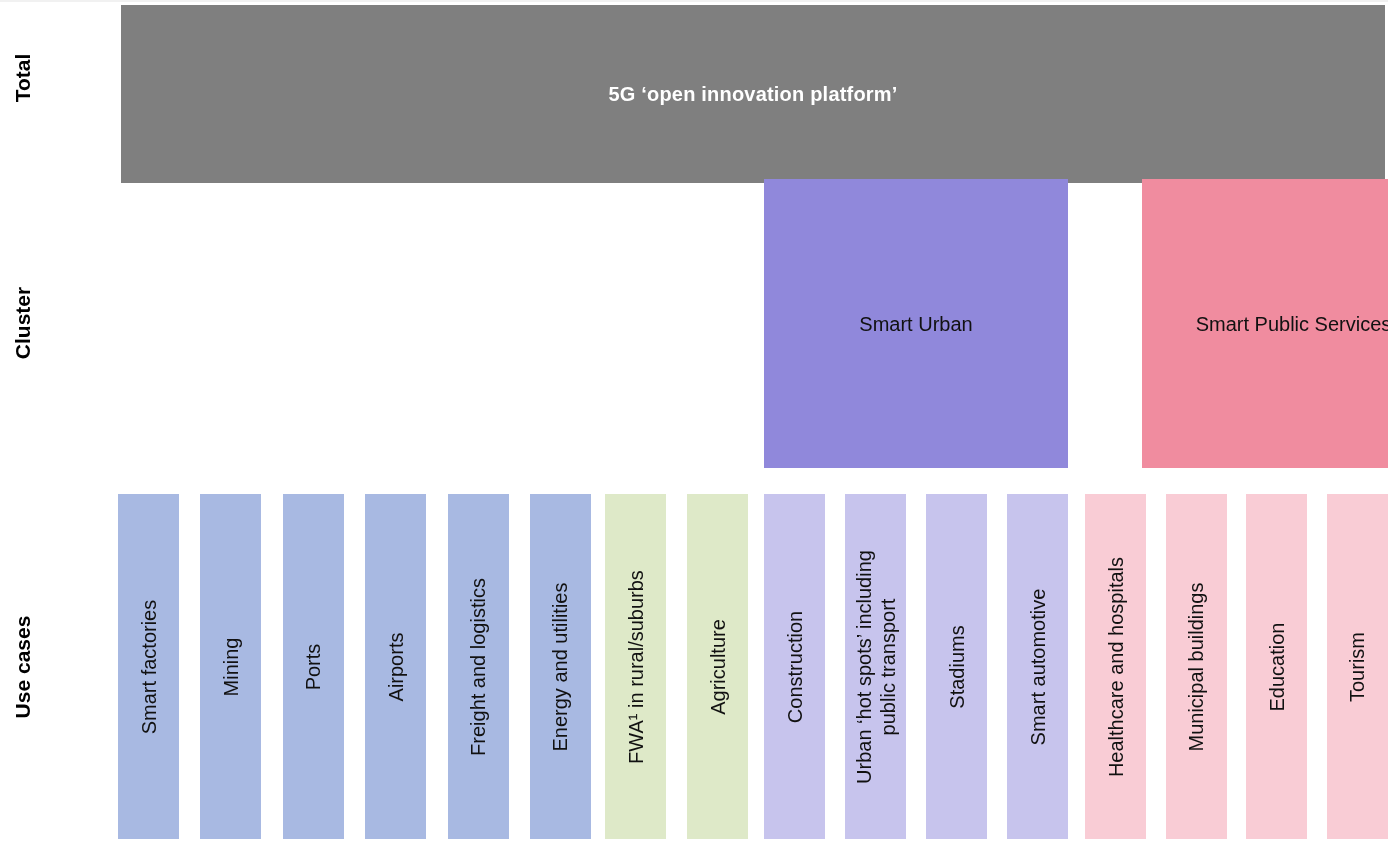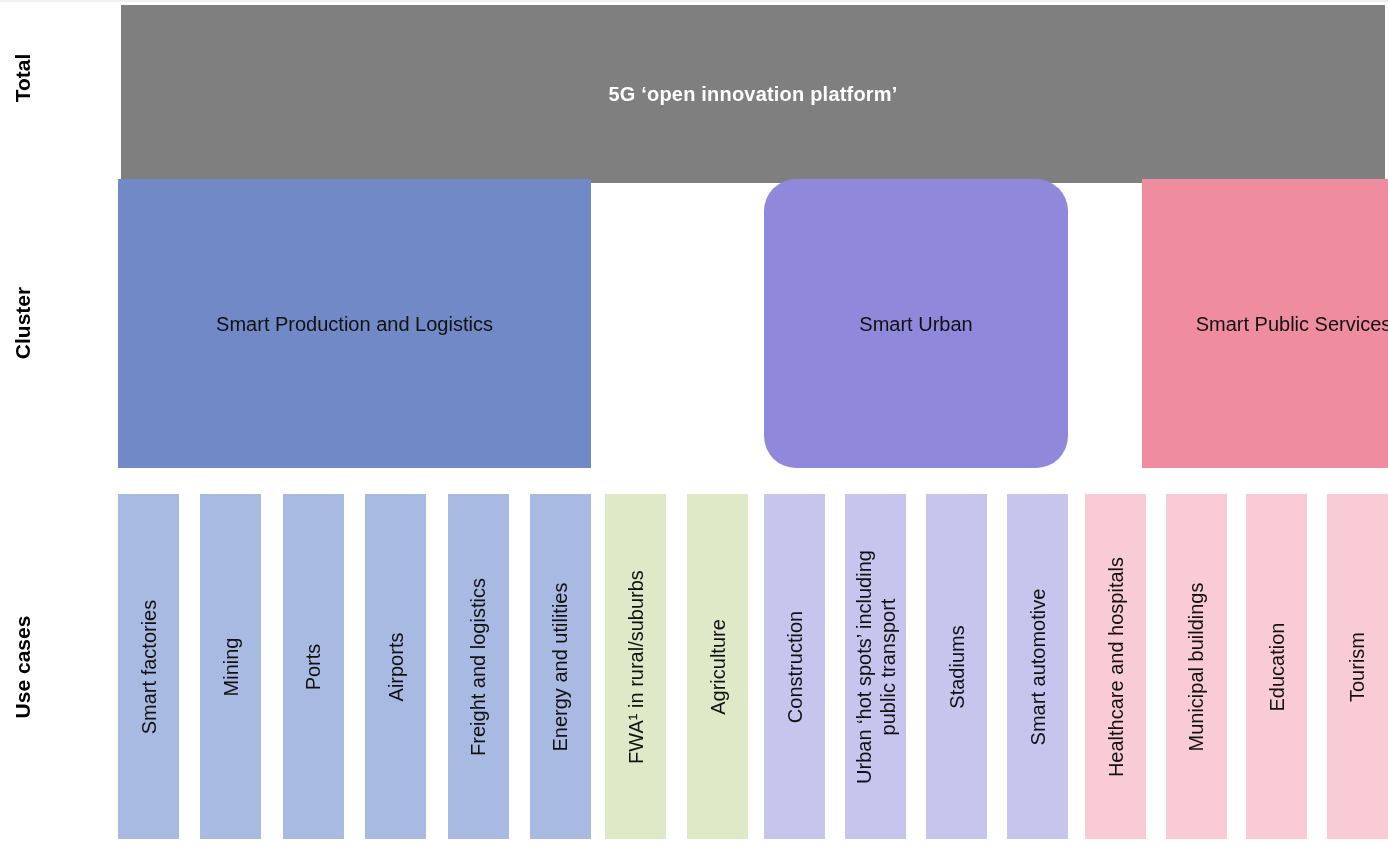--- a/index.html
+++ b/index.html
@@ -120,24 +120,21 @@
   <div class="row-label" id="label-cluster">Cluster</div>
   <div class="row-label" id="label-usecases">Use cases</div>
 
   <div class="band" id="band-total">
     <div class="total-bar" style="background-color: rgb(127, 127, 127);">
       <span class="total-text" style="color: rgb(255, 255, 255);">5G ‘open innovation platform’</span>
     </div>
   </div>
 
   <div class="band" id="band-cluster">
-    <div class="cluster c0" style="background-color: rgb(113, 137, 198);">
-      <span>Smart Production and Logistics</span>
-    </div>
-    <div class="cluster c2" style="background-color: rgb(144, 136, 219); border-radius: 32px;">
+    <div class="cluster c2" style="background-color: rgb(144, 136, 219);">
       <span>Smart Urban</span>
     </div>
     <div class="cluster c3" style="background-color: rgb(240, 140, 159);">
       <span>Smart Public Services</span>
     </div>
   </div>
 
   <div class="band" id="band-usecases">
 
     <div class="ucgroup g0">

